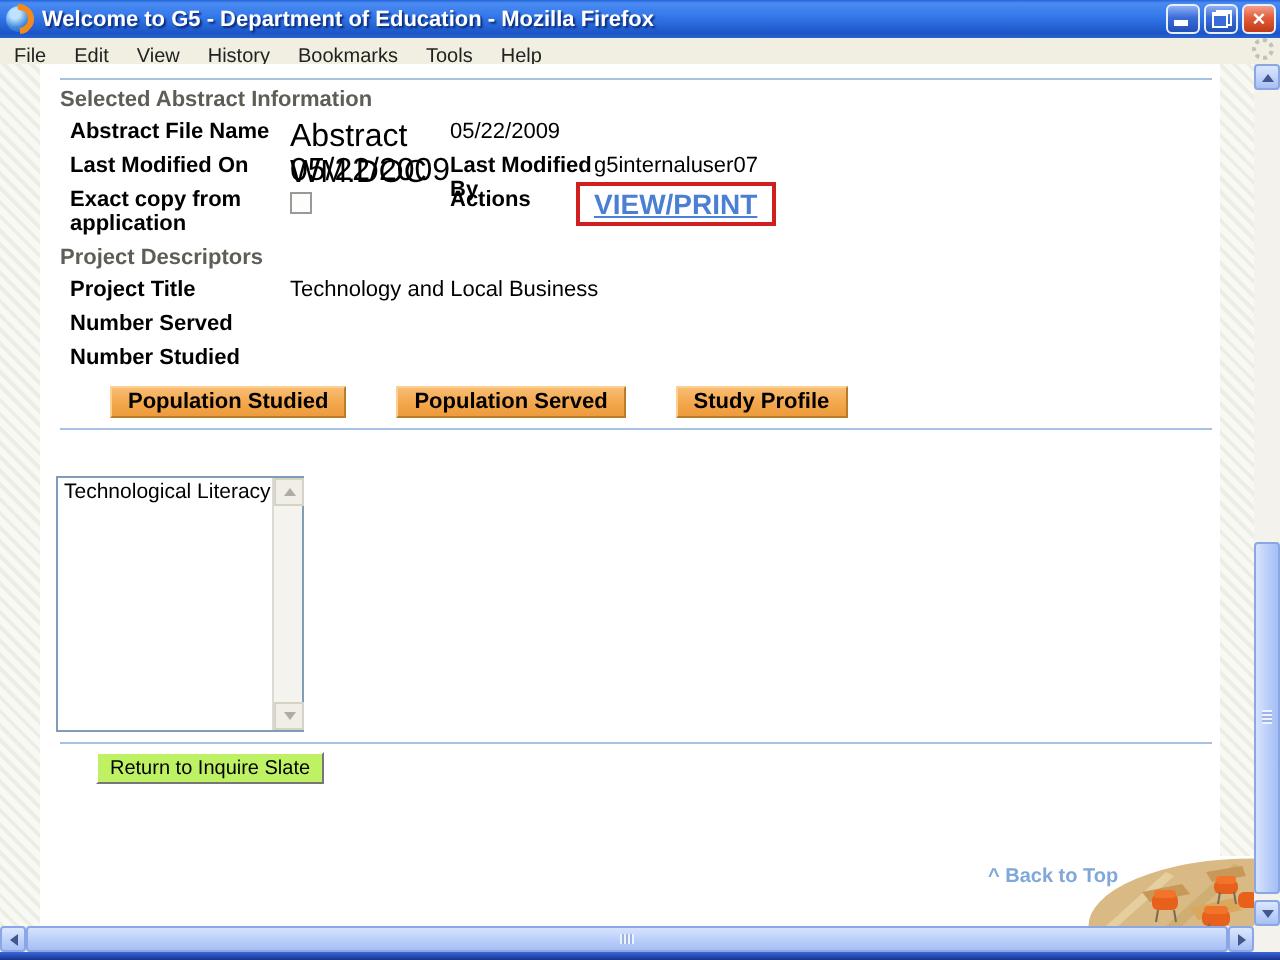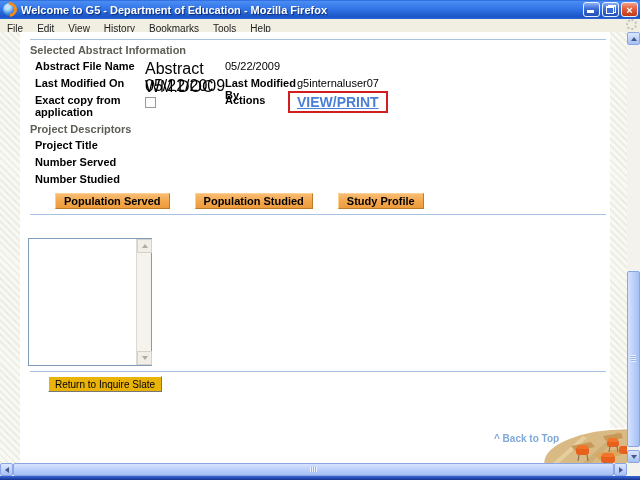--- a/index.html
+++ b/index.html
@@ -75,21 +75,21 @@
   .lb-item { font-size:10.5px; color:#000; padding:1px 3px; white-space:nowrap; }
   .lb-scroll { position:absolute; right:0; top:0; width:15px; height:100%;
     background:#f4f3ee; border-left:1px solid #dcdad2; }
   .lb-btn { position:absolute; left:0; width:15px; height:14px; background:#f0eee6;
     border:1px solid #d5d2c6; display:flex; align-items:center; justify-content:center; }
   .lb-btn.up { top:0; } .lb-btn.down { bottom:0; }
   .tri-up-g { width:0;height:0;border-left:3px solid transparent;border-right:3px solid transparent;border-bottom:4px solid #aeaca0; }
   .tri-down-g { width:0;height:0;border-left:3px solid transparent;border-right:3px solid transparent;border-top:4px solid #aeaca0; }
 
   .gbtn { position:absolute; left:28px; top:344px; height:16px;
-    background:#eab308; border:1px solid #888; border-top-color:#fff; border-left-color:#fff;
+    background:#bef264; border:1px solid #888; border-top-color:#fff; border-left-color:#fff;
     border-right-color:#777; border-bottom-color:#777;
     font-size:10px; color:#000; padding:0 6px; font-family:"Liberation Sans", sans-serif; cursor:pointer; }
 
   .backtop { position:absolute; left:474px; top:401px; font-size:10px; font-weight:bold;
     color:#7fa8d8; cursor:pointer; white-space:nowrap; }
 
   .chairs { position:absolute; right:0; bottom:0; width:84px; height:35px; }
 
   
   .vscroll { position:absolute; left:627px; top:32px; width:13px; height:431px; background:#f3f2ec; }
@@ -174,41 +174,43 @@
           <span class="fl2">Actions</span>
           <span class="fv2"><span class="highlight-box"><span class="link">VIEW/PRINT</span></span></span>
         </div>
       </div>
 
       <div class="sec-heading" style="top:91px;">Project Descriptors</div>
 
       <div class="projgrid">
         <div class="frow">
           <span class="fl1">Project Title</span>
+          <span class="fv2">Technology and Local Business</span>
         </div>
         <div class="frow">
           <span class="fl1">Number Served</span>
           <span class="fv2"></span>
         </div>
         <div class="frow">
           <span class="fl1">Number Studied</span>
           <span class="fv2"></span>
         </div>
       </div>
 
       <div class="btnrow">
+        <button class="obtn">Population Studied</button>
         <button class="obtn">Population Served</button>
-        <button class="obtn">Population Studied</button>
         <button class="obtn">Study Profile</button>
       </div>
 
       <div class="divider" style="top:182px;"></div>
 
 
       <div class="listbox">
+        <div class="lb-item">Technological Literacy</div>
         <div class="lb-scroll">
           <div class="lb-btn up">
               <span class="tri-up-g"></span>
             </div>
           <div class="lb-btn down">
               <span class="tri-down-g"></span>
             </div>
         </div>
       </div>
 

